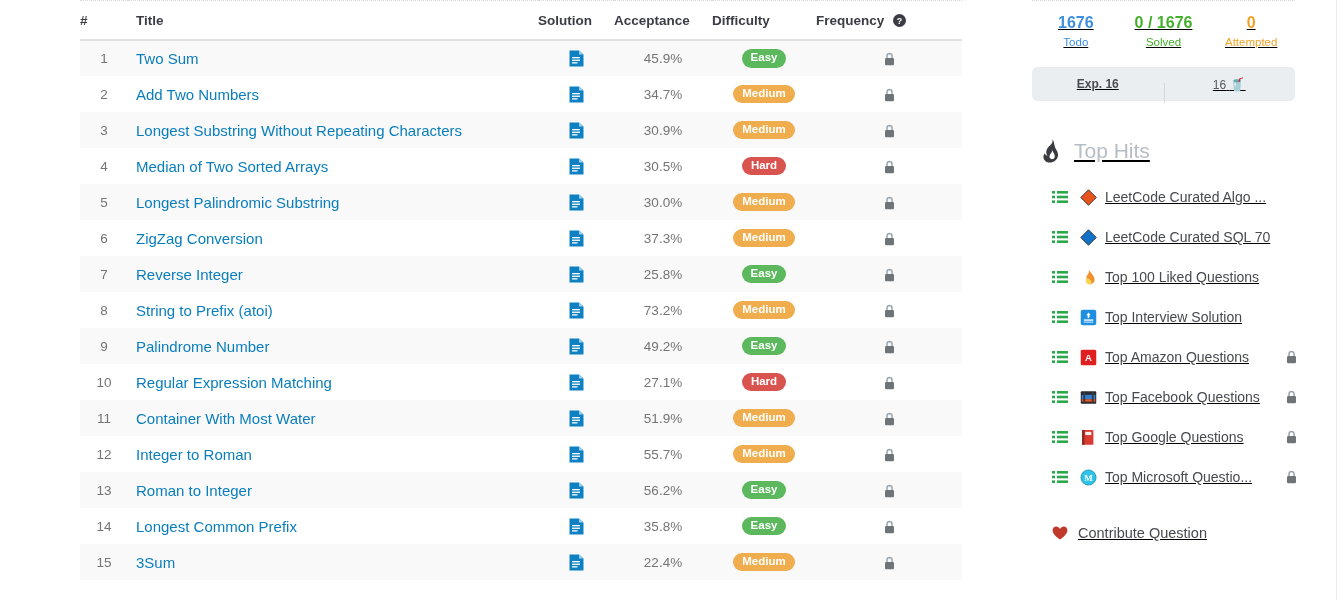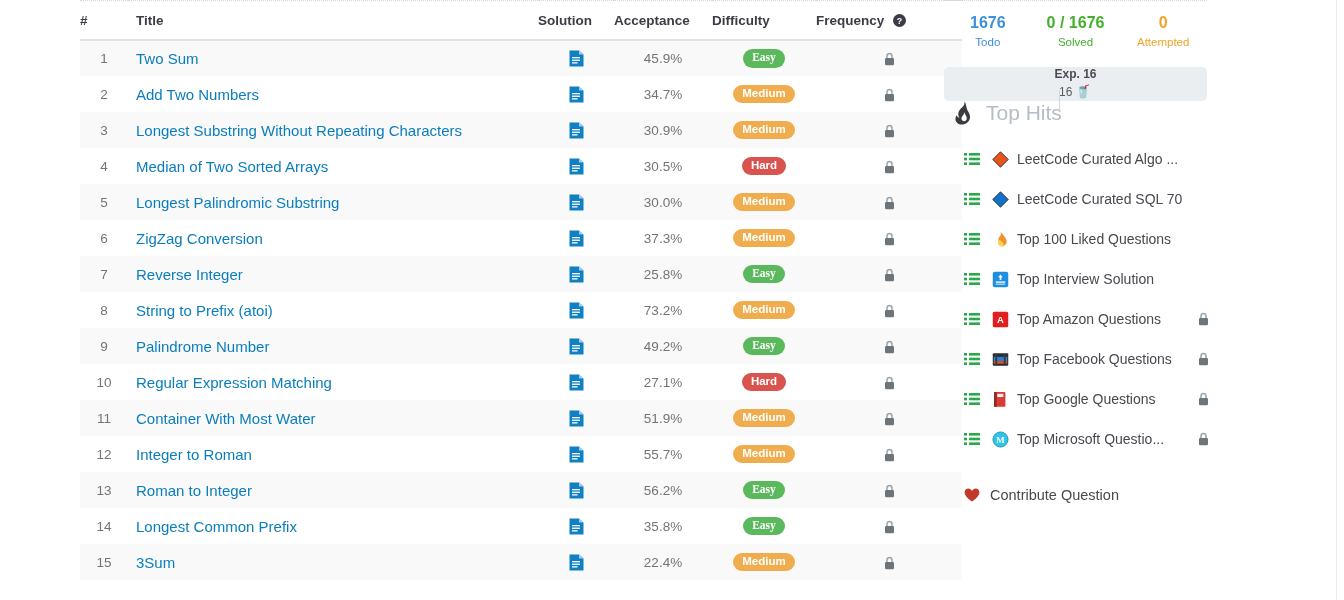--- a/index.html
+++ b/index.html
@@ -82,32 +82,33 @@
     display: inline-block;
     padding: 3px 9px 4px 9px;
     border-radius: 11px;
     color: #ffffff;
     font-size: 11.5px;
     font-weight: bold;
     line-height: 1;
     min-width: 40px;
     text-align: center;
   }
-  .badge.easy   { background: #5cb85c; min-width: 36px; font-family: Liberation Serif, serif; }
+  .badge.easy   { background: #5cb85c; min-width: 36px; }
   .badge.medium { background: #f0ad4e; }
   .badge.hard   { background: #d9534f; min-width: 36px; }
 
   
   .lock-icon { display: inline-block; width: 11px; height: 14px; vertical-align: middle; }
 
   
   #sidebar {
     position: absolute;
-    left: 944px; top: 0px;
+    left: 1032px; top: 0px;
     width: 275px;
+    text-decoration: underline;
   }
   .stats-row {
     display: flex;
     align-items: flex-start;
     padding: 12px 0 8px 0;
     border-top: 1px dotted #d8d8d8;
     margin-right: 12px;
   }
   .stat {
     flex: 1;
@@ -129,21 +130,20 @@
   .stat.attempted .value, .stat.attempted .label { color: #f0a328; }
 
   .exp-box {
     margin-top: 8px;
     margin-right: 12px;
     height: 34px;
     background: #ebeef0;
     border-radius: 5px;
     display: flex;
     align-items: center;
-    flex-direction: column;
   }
   .exp-cell {
     flex: 1;
     text-align: center;
     font-size: 12px;
     color: #4b4b52;
     font-weight: bold;
     position: relative;
   }
   .exp-cell.right { font-weight: normal; color: #5a5a60; }
@@ -152,20 +152,21 @@
     position: absolute;
     left: 0; top: 6px;
     width: 1px; height: 20px;
     background: #d3d8dc;
   }
   .cookie { font-size: 13px; }
 
   .tophits-header {
     display: flex;
     align-items: center;
+    margin-top: 38px;
     padding-left: 8px;
   }
   .fire-icon { width: 22px; height: 24px; display: inline-block; }
   .tophits-title {
     margin-left: 12px;
     font-size: 21px;
     color: #b6bdc4;
     font-weight: normal;
   }
 

